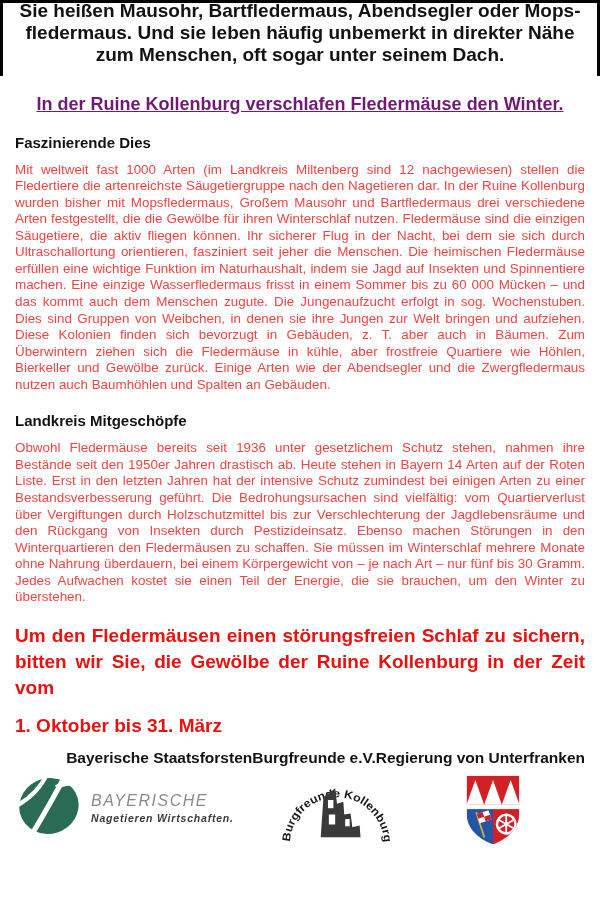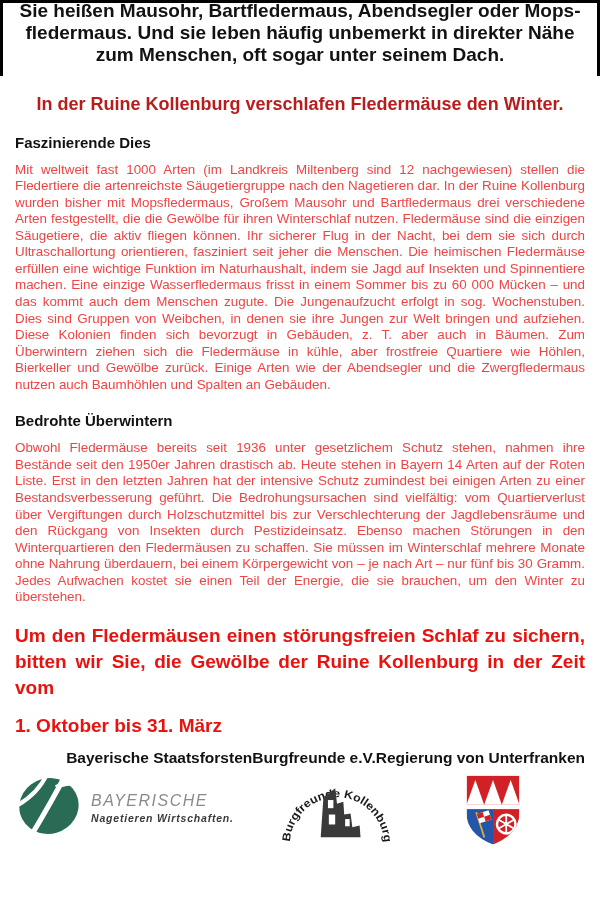--- a/index.html
+++ b/index.html
@@ -19,22 +19,22 @@
   .content { padding: 0 15px; }
 
   .intro-heading {
     margin-top: 0;
     font-size: 19px; font-weight: bold;
     text-align: center; line-height: 1.17;
     color: #121212;
   }
   .red-title {
     margin-top: 27px;
-    color: #b91c1c; font-size: 18px; font-weight: bold;
-    text-align: center; white-space: nowrap;
+    color: #701a75; font-size: 18px; font-weight: bold;
+    text-align: center; white-space: nowrap; text-decoration: underline;
   }
   .section-heading {
     margin: 19px 0 0 0;
     font-size: 15px; font-weight: bold; color: #121212;
   }
   .body-par {
     margin: 11px 0 0 0;
     font-size: 13.4px; line-height: 1.235;
     text-align: justify;
     hyphens: auto; -webkit-hyphens: auto;
@@ -86,21 +86,21 @@
 
 <div class="content">
 
   <div class="intro-heading">Sie heißen Mausohr, Bartfledermaus, Abendsegler oder Mops­fledermaus. Und sie leben häufig unbemerkt in direkter Nähe zum Menschen, oft sogar unter seinem Dach.</div>
 
   <div class="red-title">In der Ruine Kollenburg verschlafen Fledermäuse den Winter.</div>
 
   <div class="section-heading">Faszinierende Dies</div>
   <p class="body-par">Mit weltweit fast 1000 Arten (im Landkreis Miltenberg sind 12 nachgewiesen) stellen die Fledertiere die artenreichste Säugetiergruppe nach den Nagetieren dar. In der Ruine Kollenburg wurden bisher mit Mopsfledermaus, Großem Mausohr und Bartfledermaus drei verschiedene Arten festgestellt, die die Gewölbe für ihren Winterschlaf nutzen. Fledermäuse sind die einzigen Säugetiere, die aktiv fliegen können. Ihr sicherer Flug in der Nacht, bei dem sie sich durch Ultraschallortung orientieren, fasziniert seit jeher die Menschen. Die heimischen Fledermäuse erfüllen eine wichtige Funktion im Naturhaushalt, indem sie Jagd auf Insekten und Spinnentiere machen. Eine einzige Wasserfledermaus frisst in einem Sommer bis zu 60 000 Mücken – und das kommt auch dem Menschen zugute. Die Jungenaufzucht erfolgt in sog. Wochenstuben. Dies sind Gruppen von Weibchen, in denen sie ihre Jungen zur Welt bringen und aufziehen. Diese Kolonien finden sich bevorzugt in Gebäuden, z. T. aber auch in Bäumen. Zum Überwintern ziehen sich die Fledermäuse in kühle, aber frostfreie Quartiere wie Höhlen, Bierkeller und Gewölbe zurück. Einige Arten wie der Abendsegler und die Zwergfledermaus nutzen auch Baumhöhlen und Spalten an Gebäuden.</p>
 
-  <div class="section-heading">Bedrohte Überwintern</div>
+  <div class="section-heading">Landkreis Mitgeschöpfe</div>
   <p class="body-par">Obwohl Fledermäuse bereits seit 1936 unter gesetzlichem Schutz stehen, nahmen ihre Bestände seit den 1950er Jahren drastisch ab. Heute stehen in Bayern 14 Arten auf der Roten Liste. Erst in den letzten Jahren hat der intensive Schutz zumindest bei einigen Arten zu einer Bestandsverbesserung geführt. Die Bedrohungsursachen sind vielfältig: vom Quartierverlust über Vergiftungen durch Holzschutzmittel bis zur Verschlechterung der Jagdlebensräume und den Rückgang von Insekten durch Pestizideinsatz. Ebenso machen Störungen in den Winterquartieren den Fledermäusen zu schaffen. Sie müssen im Winterschlaf mehrere Monate ohne Nahrung überdauern, bei einem Körpergewicht von – je nach Art – nur fünf bis 30 Gramm. Jedes Aufwachen kostet sie einen Teil der Energie, die sie brauchen, um den Winter zu überstehen.</p>
 
   <div class="closing-request">Um den Fledermäusen einen störungsfreien Schlaf zu sichern, bitten wir Sie, die Gewölbe der Ruine Kollenburg in der Zeit vom</div>
   <div class="closing-line">1. Oktober bis 31. März</div>
 
   <div class="captions-row">
     <span>Bayerische Staatsforsten</span>
     <span>Burgfreunde e.V.</span>
     <span>Regierung von Unterfranken</span>
   </div>

